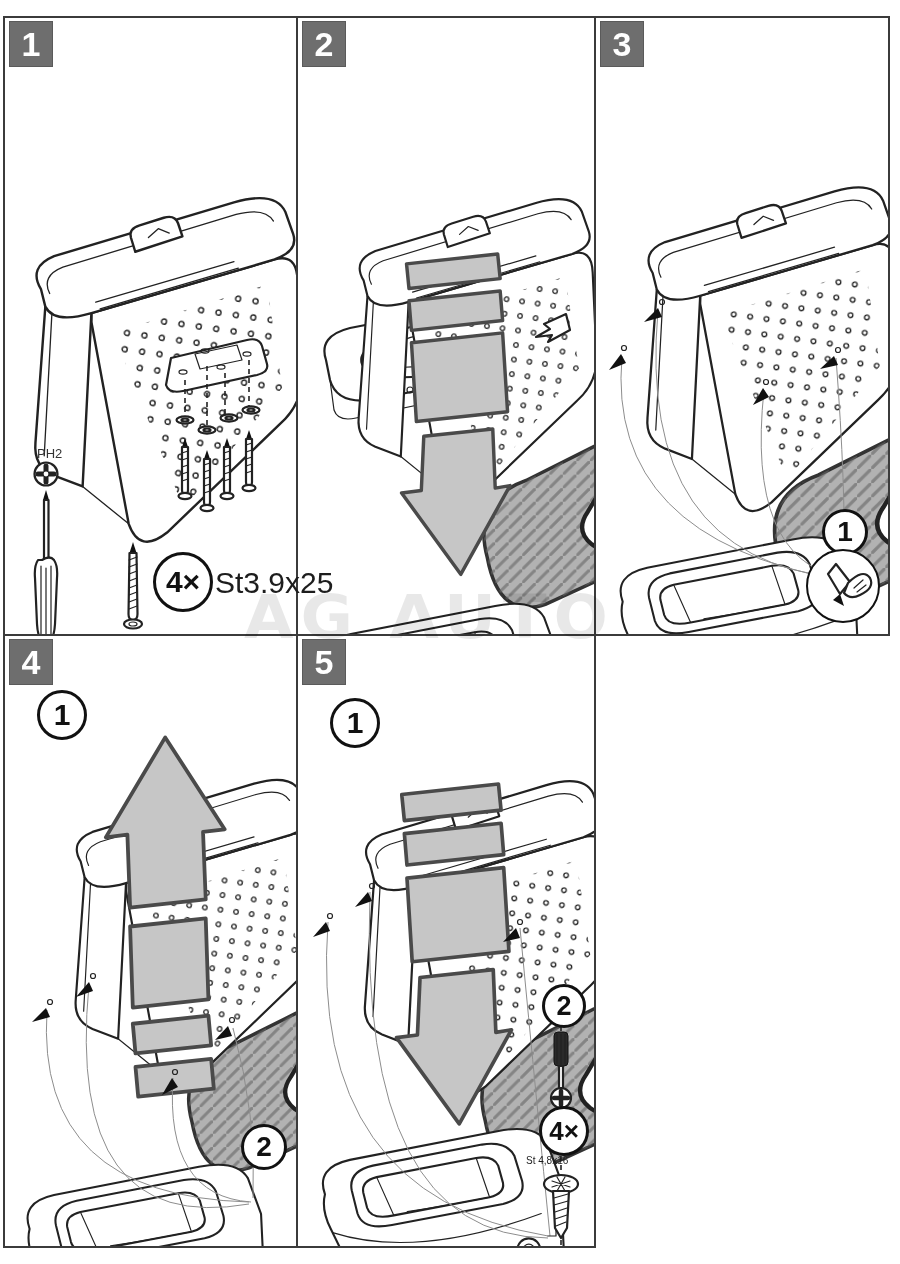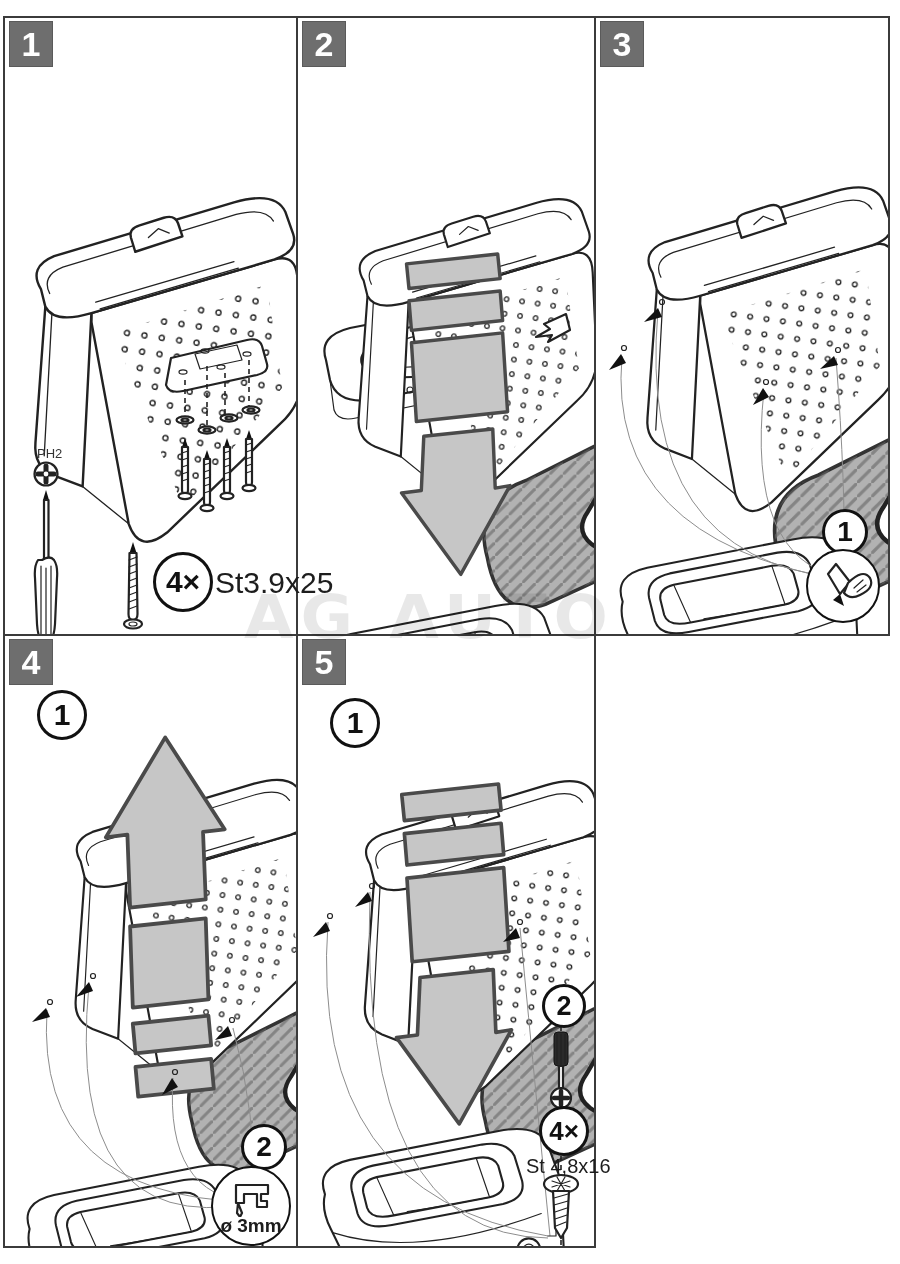--- a/index.html
+++ b/index.html
@@ -274,27 +274,20 @@
         <circle class="thin" cx="88" cy="340" r="2.5"></circle>
           <path class="blk" d="M84,346 l-13,15 17,-6 z"></path>
         <circle class="thin" cx="227" cy="384" r="2.5"></circle>
           <path class="blk" d="M223,390 l-13,14 17,-4 z"></path>
         <circle class="thin" cx="170" cy="436" r="2.5"></circle>
           <path class="blk" d="M167,442 l-10,17 16,-8 z"></path>
       </g>
     </svg>
     <div class="callout" style="left:32px;top:54px;width:44px;height:44px;font-size:30px;">1</div>
     <div class="callout" style="left:236px;top:488px;width:40px;height:40px;font-size:28px;">2</div>
-    <div class="detailcircle" style="left:206px;top:530px;width:76px;height:76px;flex-direction:column;align-items:center;">
-      <svg width="46" height="36" viewBox="0 0 46 36" style="margin-top:6px">
-        <path class="ln" stroke-width="2" d="M8,4 H40 V13 H33 V20 H39 V26 H29 V13 H16 V22 H8 Z"></path>
-        <path class="ln" stroke-width="1.6" d="M10,22 L14,32 L12,36 L9,32 Z"></path>
-      </svg>
-      <div class="lbl" style="position:static;font-size:19px;font-weight:bold;margin-top:-2px;">ø 3mm</div>
-    </div>
   </div>
 
   <div class="panel" id="p5">
     <div class="badge">5</div>
     <svg class="art" width="296" height="610" viewBox="0 0 296 610">
       <g transform="translate(232,200)">
           <use href="#sym-zigzag"></use>
         </g>
       <g transform="translate(168,168) scale(0.85)">
           <use href="#sym-brake"></use>
@@ -334,16 +327,16 @@
         <ellipse class="ln" stroke-width="2.2" cx="0" cy="0" rx="17" ry="9"></ellipse>
         <path class="thin" d="M-9,-3 L9,3 M-9,3 L9,-3 M-4,-7 L4,7 M4,-7 L-4,7"></path>
         <path class="ln" stroke-width="1.8" d="M-8,7 L-6,44 L0,54 L6,44 L8,7 Z"></path>
         <path class="thin" d="M-7,14 l14,-4 M-7,21 l14,-4 M-6,28 l12,-4 M-6,35 l12,-4 M-5,42 l10,-4"></path>
         <path class="dash" d="M0,56 V64"></path>
       </g>
     </svg>
     <div class="callout" style="left:32px;top:62px;width:44px;height:44px;font-size:30px;">1</div>
     <div class="callout" style="left:244px;top:348px;width:38px;height:38px;font-size:27px;">2</div>
     <div class="callout" style="left:241px;top:470px;width:44px;height:44px;font-size:26px;">4×</div>
-    <div class="lbl" style="left:228px;top:519px;font-size:20px;">St 4,8x16</div>
+    <div class="lbl" style="left:228px;top:519px;font-size:10px;">St 4,8x16</div>
   </div>
 
 </div>
 
 </body></html>

